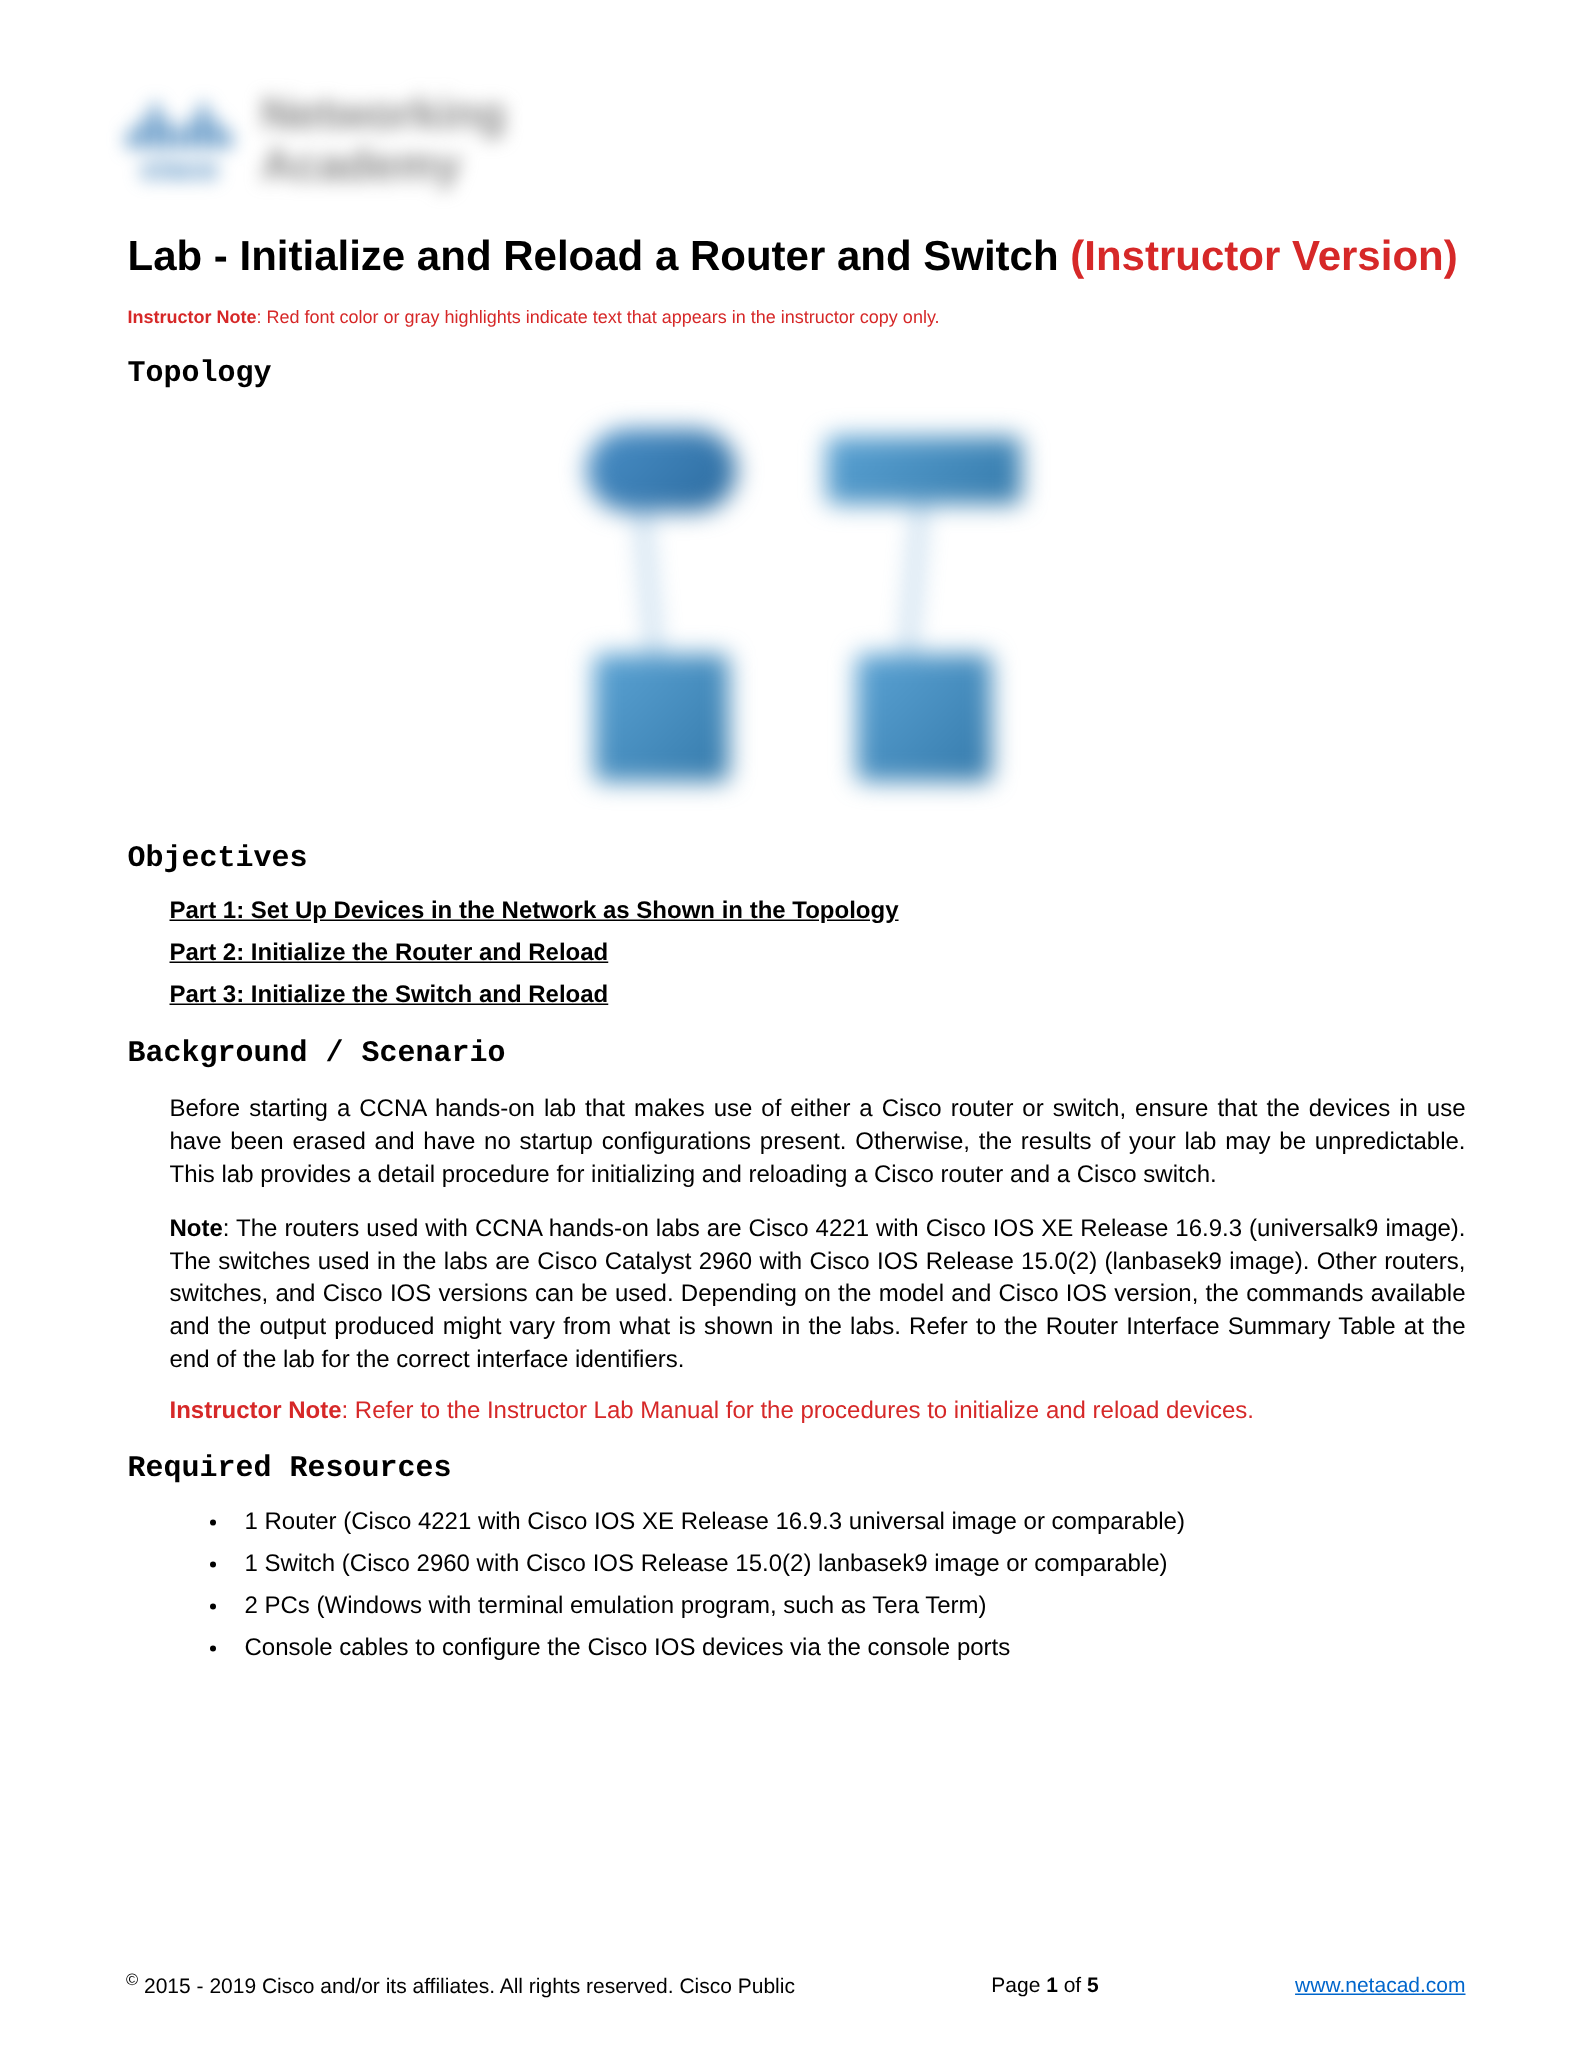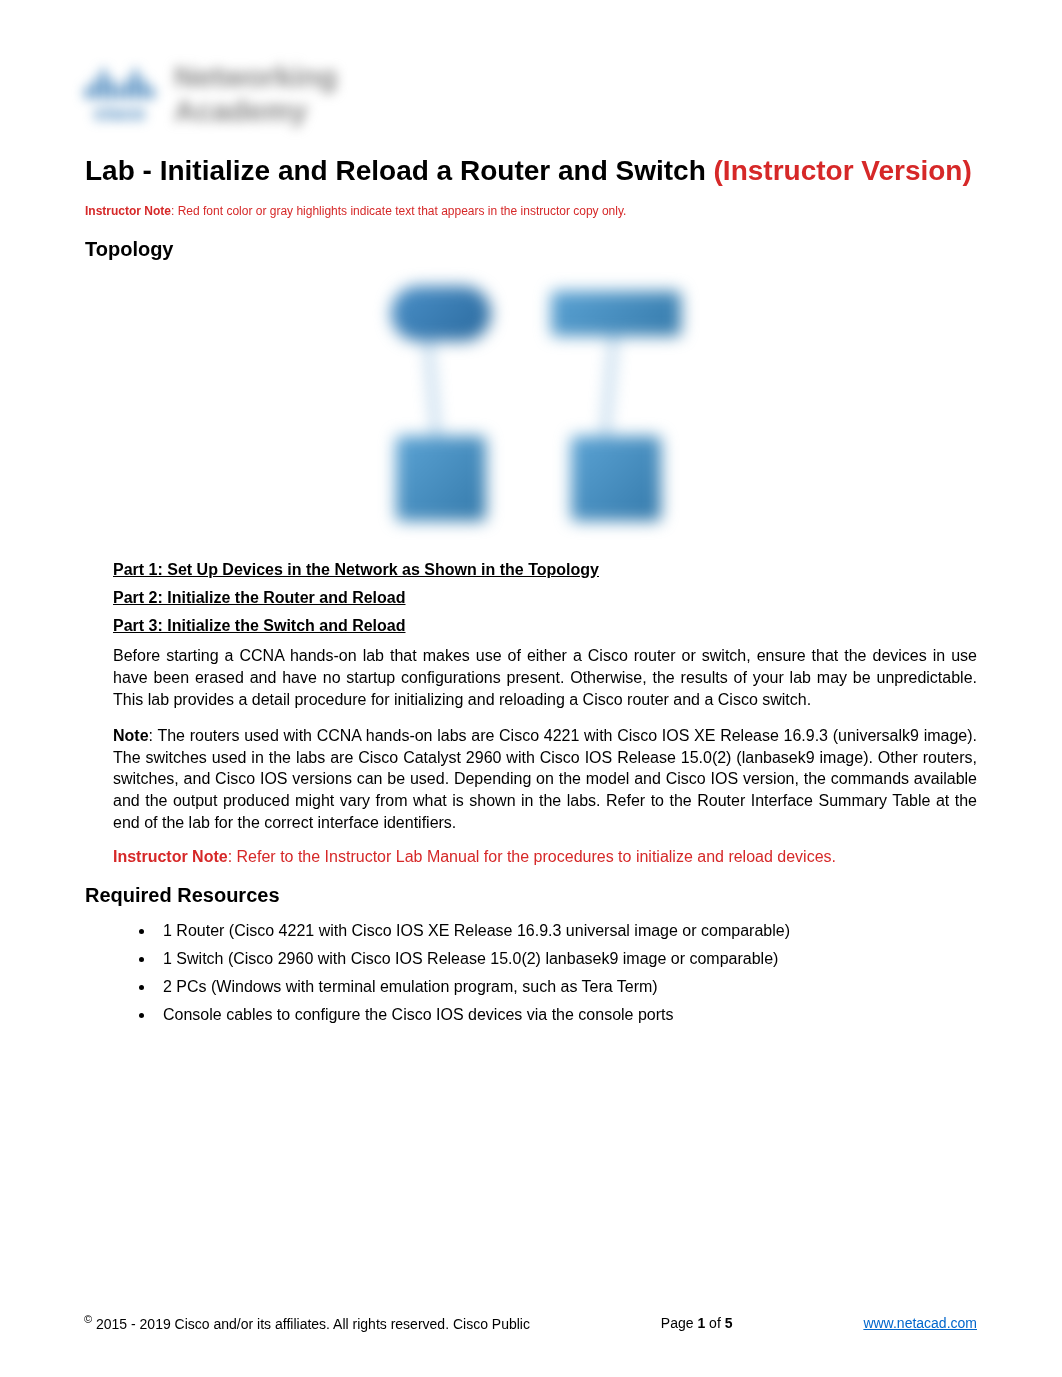--- a/index.html
+++ b/index.html
@@ -79,20 +79,21 @@
       font-weight: bold;
     }
     .instructor-note-text {
       color: #d62828;
     }
     .section-heading {
       font-size: 20px;
       font-weight: bold;
       margin-top: 18px;
       margin-bottom: 15px;
+      font-family: Liberation Mono, monospace;
     }
     .topology-image {
       display: flex;
       justify-content: center;
       margin: 20px 0 30px 0;
     }
     .topology-container {
       width: 320px;
       height: 250px;
       filter: blur(8px);
@@ -253,27 +254,29 @@
     <div class="topology-container">
       <div class="topo-device topo-router"></div>
       <div class="topo-device topo-switch"></div>
       <div class="topo-cable-left"></div>
       <div class="topo-cable-right"></div>
       <div class="topo-device topo-pc-left"></div>
       <div class="topo-device topo-pc-right"></div>
     </div>
   </div>
 
+  <h2 class="section-heading">Objectives</h2>
 
   <div class="objectives-list">
     <p class="objective-item">Part 1: Set Up Devices in the Network as Shown in the Topology</p>
     <p class="objective-item">Part 2: Initialize the Router and Reload</p>
     <p class="objective-item">Part 3: Initialize the Switch and Reload</p>
   </div>
 
+  <h2 class="section-heading">Background / Scenario</h2>
 
   <p class="body-text">Before starting a CCNA hands-on lab that makes use of either a Cisco router or switch, ensure that the devices in use have been erased and have no startup configurations present. Otherwise, the results of your lab may be unpredictable. This lab provides a detail procedure for initializing and reloading a Cisco router and a Cisco switch.</p>
 
   <p class="body-text">
     <span class="note-bold">Note</span><span>: The routers used with CCNA hands-on labs are Cisco 4221 with Cisco IOS XE Release 16.9.3 (universalk9 image). The switches used in the labs are Cisco Catalyst 2960 with Cisco IOS Release 15.0(2) (lanbasek9 image). Other routers, switches, and Cisco IOS versions can be used. Depending on the model and Cisco IOS version, the commands available and the output produced might vary from what is shown in the labs. Refer to the Router Interface Summary Table at the end of the lab for the correct interface identifiers.</span>
   </p>
 
   <p class="instructor-note-block">
     <span class="note-bold">Instructor Note</span><span>: Refer to the Instructor Lab Manual for the procedures to initialize and reload devices.</span>
   </p>

